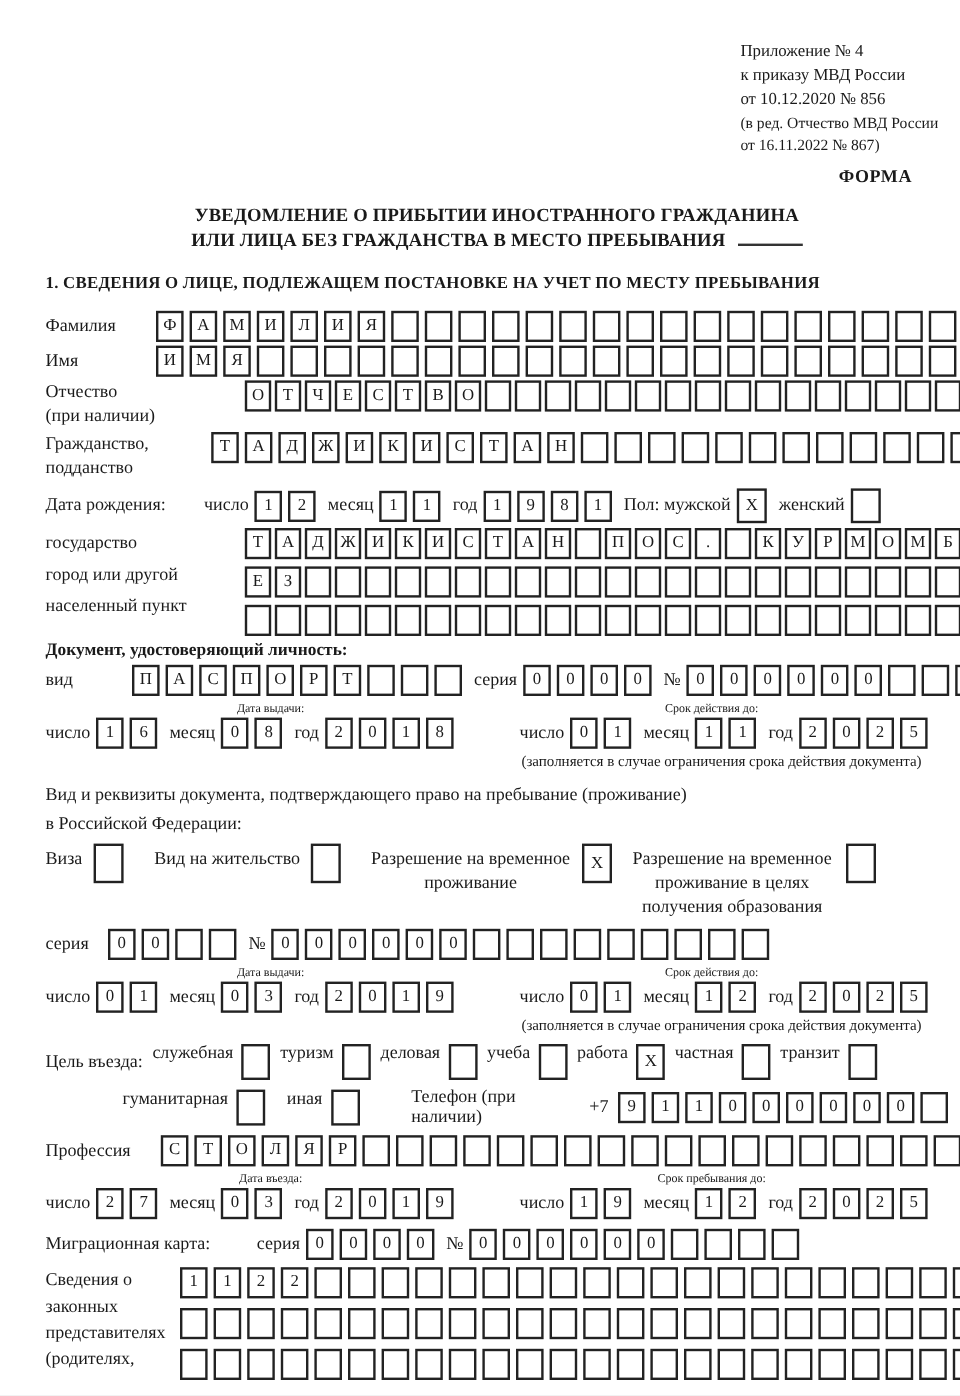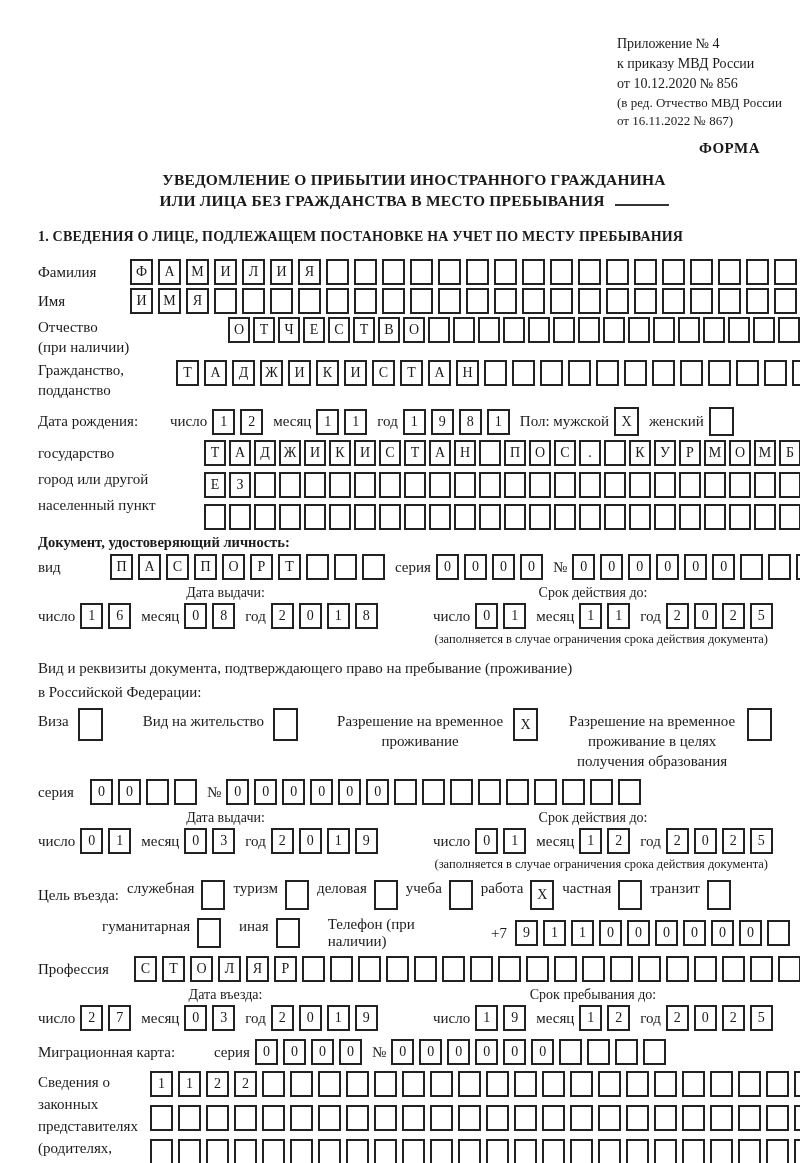--- a/index.html
+++ b/index.html
@@ -36,30 +36,30 @@
   
   .dl{font-size:15px;margin:0 5px 0 10px;flex:none;}
   .dl:first-child{margin-left:0;}
   
   .grid-block{display:flex;margin-top:4px;}
   .grid-rows{display:flex;flex-direction:column;gap:6px;}
   .lbl-col{font-size:15px;line-height:26px;flex:none;}
   
   .center-bold{text-align:left;font-weight:bold;font-size:14.5px;margin-top:4px;}
   
-  .twocol-head{display:flex;margin-top:5px;font-size:14px;}
+  .twocol-head{display:flex;margin-top:5px;font-size:10px;}
   .twocol-head .c1{width:375px;text-align:center;}
   .twocol-head .c2{width:360px;text-align:center;}
   .date-row{display:flex;align-items:center;margin-top:2px;}
   .dg{display:flex;align-items:center;flex:none;}
   .dg1{width:395px;}
   .note{font-size:12.5px;text-align:right;padding-right:22px;margin-top:3px;}
   .intro{font-size:15px;margin-top:9px;line-height:24px;}
   
-  .opt-row{display:flex;align-items:flex-start;margin-top:4px;gap:28px;}
+  .opt-row{display:flex;align-items:flex-start;margin-top:4px;gap:14px;}
   .opt{display:flex;align-items:flex-start;gap:9px;}
   .opt-lbl{font-size:15px;line-height:27px;}
   .opt-lbl.wrap2{width:168px;text-align:center;line-height:20px;padding-top:3px;}
   .opt-lbl.wrap3{width:172px;text-align:center;line-height:20px;padding-top:3px;}
   
   .purpose{display:flex;align-items:center;margin-top:8px;gap:8px;}
   .purpose .p-lbl{font-size:15px;}
   .p-item{display:flex;align-items:flex-start;gap:7px;}
   .p-box{width:20px;height:26px;border:2px solid #222;text-align:center;line-height:26px;font-size:14px;flex:none;background:#fff;}
 </style>
@@ -137,21 +137,21 @@
         <span class="cell"></span>
         <span class="cell"></span>
         <span class="cell"></span>
         <span class="cell"></span>
         <span class="cell"></span>
         <span class="cell"></span>
         <span class="cell"></span>
       </span>
   </div>
 
-  <div class="row" style="align-items:flex-start;gap:24px;">
+  <div class="row" style="align-items:flex-start;">
     <span class="lbl w166 two-line-label">
       <span>Отчество</span><br>
       <span>(при наличии)</span>
     </span>
     <span class="cells tight">
         <span class="cell">О</span>
         <span class="cell">Т</span>
         <span class="cell">Ч</span>
         <span class="cell">Е</span>
         <span class="cell">С</span>
@@ -529,21 +529,21 @@
   </div>
   <div class="purpose" style="margin-top:6px;">
     <span class="p-item" style="margin-left:64px;">
         <span class="p-lbl">гуманитарная</span>
         <span class="p-box"></span>
       </span>
     <span class="p-item" style="margin-left:10px;">
         <span class="p-lbl">иная</span>
         <span class="p-box"></span>
       </span>
-    <span class="p-lbl" style="margin-left:20px;">Телефон (при наличии)</span>
+    <span class="p-lbl" style="margin-left:35px;">Телефон (при наличии)</span>
     <span class="p-lbl" style="margin-left:18px;">+7</span>
     <span class="cells">
         <span class="cell">9</span>
         <span class="cell">1</span>
         <span class="cell">1</span>
         <span class="cell">0</span>
         <span class="cell">0</span>
         <span class="cell">0</span>
         <span class="cell">0</span>
         <span class="cell">0</span>

